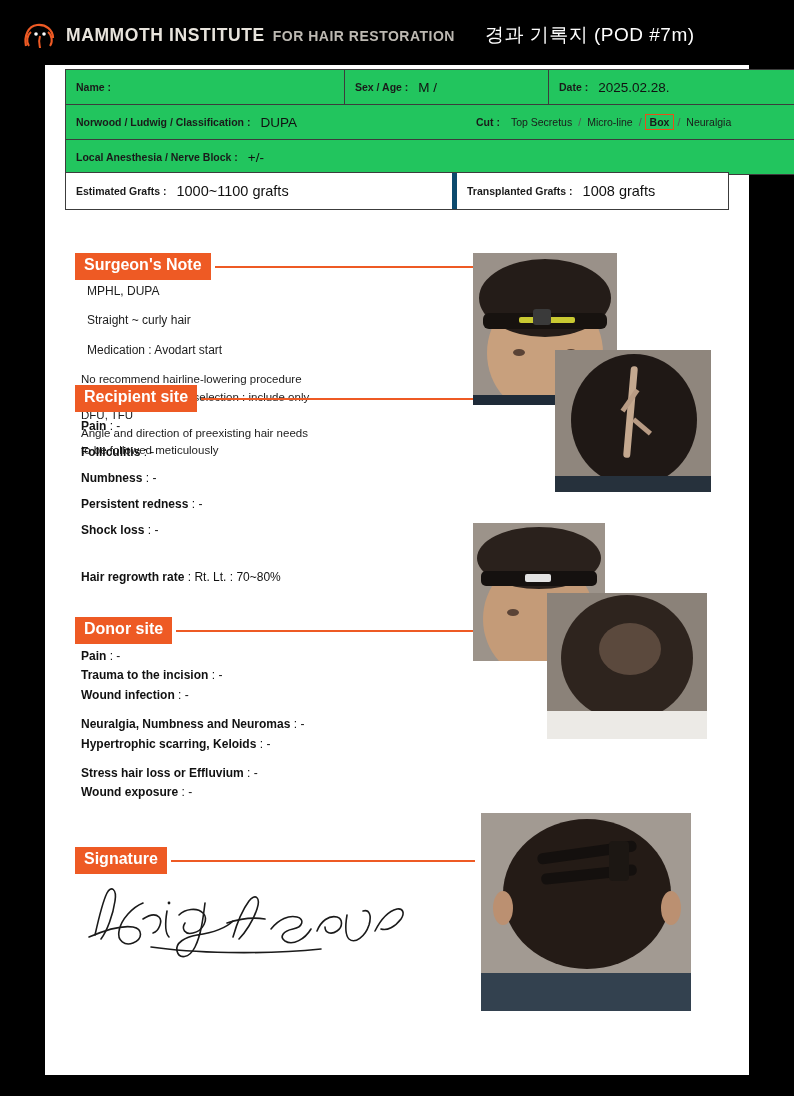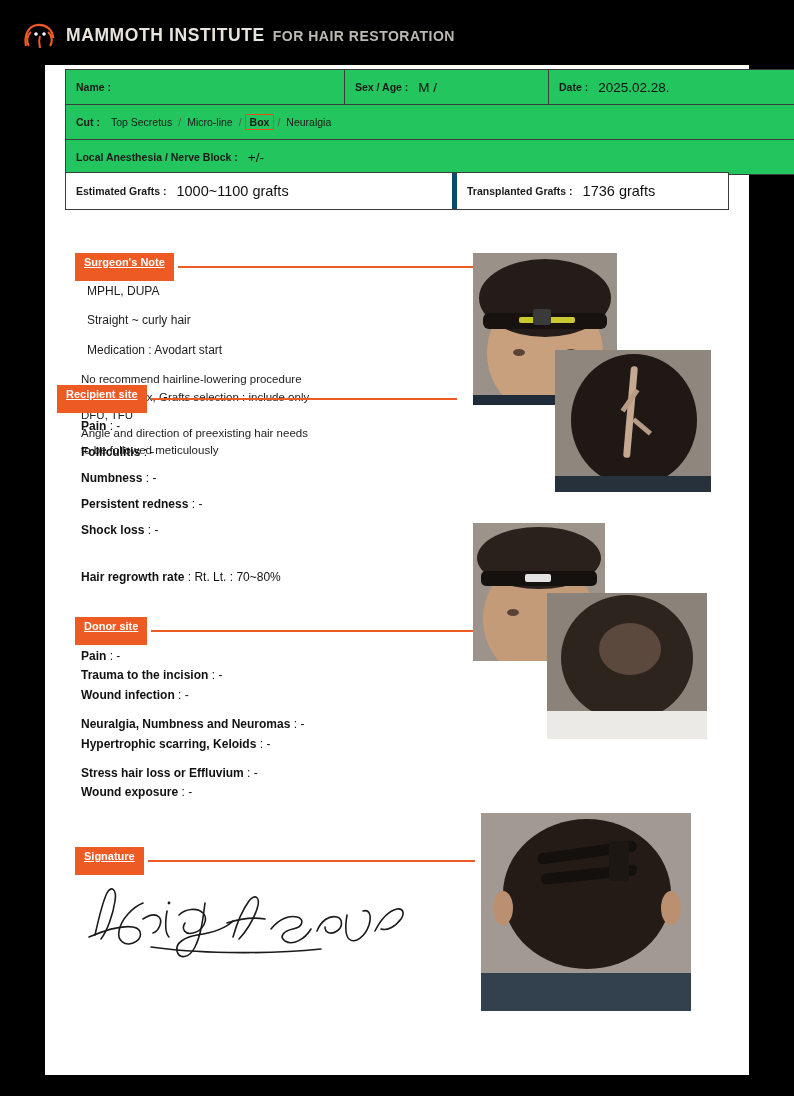--- a/index.html
+++ b/index.html
@@ -155,25 +155,24 @@
 
   .section-head {
     position: absolute;
     display: flex;
     align-items: center;
     width: 400px;
   }
   .tag {
     background: #ee5a24;
     color: #ffffff;
-    font-size: 11px;
+    font-size: 16px;
     font-weight: bold;
-    padding: 3px 9px 13px 9px;
-    white-space: nowrap;
-    text-decoration: underline;
+    padding: 3px 9px 6px 9px;
+    white-space: nowrap;
   }
   .tag-rule {
     flex: 1;
     height: 2px;
     background: #ee5a24;
     margin-left: 4px;
   }
 
   .txt-block {
     position: absolute;
@@ -266,20 +265,21 @@
       <path d="M26 12 C30 15 31 22 28 26" fill="none" stroke="#ee5a24" stroke-width="2"></path>
       <circle cx="14" cy="14" r="1.8" fill="#ffffff"></circle>
       <circle cx="22" cy="14" r="1.8" fill="#ffffff"></circle>
       <path d="M18 16 C16 22 18 26 18 28" fill="none" stroke="#ee5a24" stroke-width="2"></path>
     </svg>
   </div>
   <div class="brand">
     <span class="brand-main">MAMMOTH INSTITUTE</span>
     <span class="brand-sub">FOR HAIR RESTORATION</span>
   </div>
+  <div class="header-title">경과 기록지 (POD #7m)</div>
 </div>
 
 <div class="sheet">
 
   <div class="info-table">
     <div class="row">
       <div class="cell" style="width:278px">
         <span class="lbl">Name :</span>
         <span class="val"></span>
       </div>
@@ -287,20 +287,24 @@
         <span class="lbl">Sex / Age :</span>
         <span class="val">M     /</span>
       </div>
       <div class="cell" style="flex:1">
         <span class="lbl">Date :</span>
         <span class="val">2025.02.28.</span>
       </div>
     </div>
 
     <div class="row">
+      <div class="cell" style="width:400px">
+        <span class="lbl">Norwood / Ludwig / Classification :</span>
+        <span class="val">DUPA</span>
+      </div>
       <div class="cell" style="flex:1; border-left:none;">
         <span class="lbl">Cut :</span>
         <span class="cut-opts">
           <span class="opt">Top Secretus</span>
           <span class="sep">/</span>
           <span class="opt">Micro-line</span>
           <span class="sep">/</span>
           <span class="boxed">Box</span>
           <span class="sep">/</span>
           <span class="opt">Neuralgia</span>
@@ -316,21 +320,21 @@
     </div>
   </div>
 
   <div class="grafts-table">
     <div class="grafts-cell" style="flex:0 0 386px">
       <span class="lbl">Estimated Grafts :</span>
       <span class="val val-lg">1000~1100 grafts</span>
     </div>
     <div class="grafts-cell">
       <span class="lbl">Transplanted Grafts :</span>
-      <span class="val val-lg">1736 grafts</span>
+      <span class="val val-lg">1008 grafts</span>
     </div>
   </div>
 
   <div class="body-area">
 
     <div class="section-head" style="left:30px; top:18px; width:400px;">
       <span class="tag">Surgeon's Note</span>
       <span class="tag-rule"></span>
     </div>
 
@@ -338,21 +342,21 @@
       <div class="note-line">MPHL, DUPA</div>
       <div class="note-line">Straight ~ curly hair</div>
       <div class="note-line">Medication : Avodart start</div>
       <div class="note-par" style="white-space:pre-line;">No recommend hairline-lowering procedure
 Frontal/Vertex, Grafts selection : include only
 DFU, TFU
 Angle and direction of preexisting hair needs
 to be followed meticulously</div>
     </div>
 
-    <div class="section-head" style="left:12px; top:150px; width:400px;">
+    <div class="section-head" style="left:30px; top:150px; width:400px;">
       <span class="tag">Recipient site</span>
       <span class="tag-rule"></span>
     </div>
 
     <div class="txt-block" style="left:36px; top:183px; width:390px;">
       <div class="field-line">
         <b>Pain</b><span> : </span><span>-</span>
       </div>
       <div class="field-line">
         <b>Folliculitis</b><span> : </span><span>-</span>

